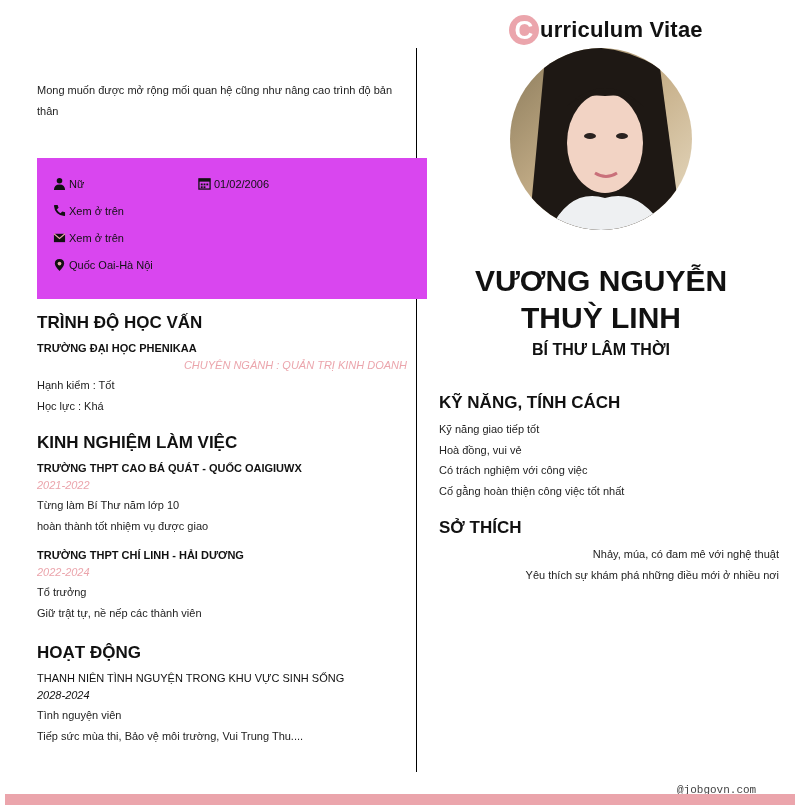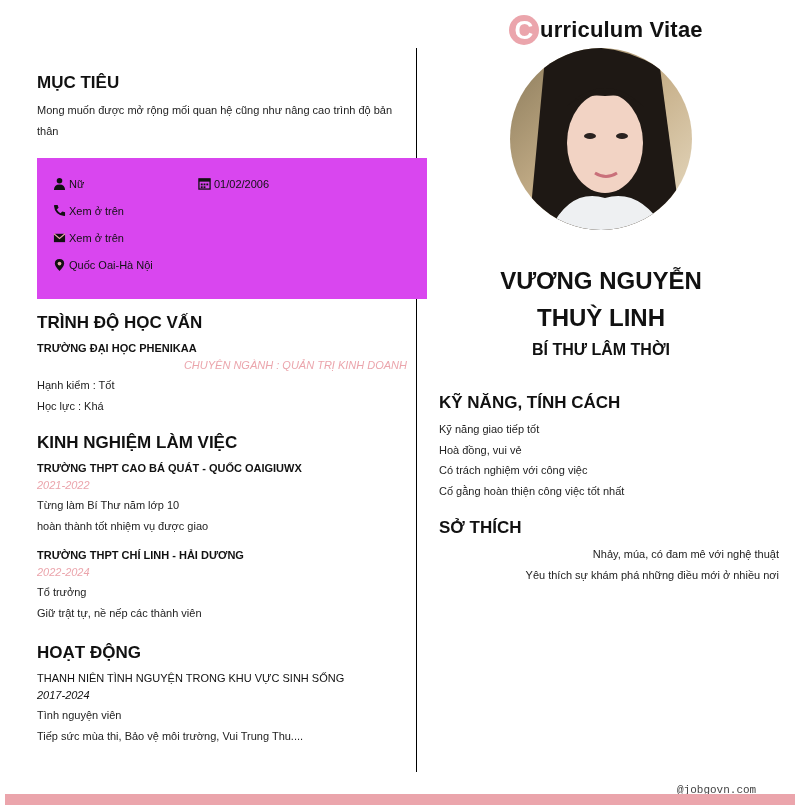--- a/index.html
+++ b/index.html
@@ -5,21 +5,21 @@
   html, body { margin:0; padding:0; }
   body { width:800px; height:805px; background:#ffffff; position:relative; overflow:hidden;
          font-family:"Liberation Sans", sans-serif; color:#111; }
   .abs { position:absolute; }
   .divider { left:416px; top:48px; width:1px; height:724px; background:#000; }
   .cv-title { left:509px; top:14px; height:32px; display:flex; align-items:center; }
   .cv-c { width:30px; height:30px; border-radius:50%; background:#eba5ac; color:#fff; font-weight:bold;
           font-size:26px; display:flex; align-items:center; justify-content:center; line-height:1; }
   .cv-rest { font-weight:bold; font-size:22px; color:#111; margin-left:1px; letter-spacing:0.2px; }
   .photo { left:510px; top:48px; width:182px; height:182px; border-radius:50%; overflow:hidden; }
-  .name { left:440px; top:262px; width:322px; text-align:center; font-weight:bold; font-size:24px; line-height:37px; }
+  .name { left:440px; top:262px; width:322px; text-align:center; font-weight:bold; font-size:30px; line-height:37px; }
   .role { left:440px; top:341px; width:322px; text-align:center; font-weight:bold; font-size:16px; }
   .h2 { font-weight:bold; font-size:17px; margin:0; }
   .p { font-size:11px; line-height:20.5px; margin:0; color:#222; }
   .sub { font-weight:bold; font-size:11px; color:#111; }
   .pinkital { font-style:italic; font-size:11px; color:#eba5ac; }
   .info-box { left:37px; top:158px; width:390px; height:141px; background:#d946ef; }
   .info-item { position:absolute; display:flex; align-items:center; font-size:11px; color:#111; }
   .info-item svg { width:13px; height:13px; margin-right:3px; }
   .bottom-bar { left:5px; top:794px; width:790px; height:11px; background:#eba5ac; }
   .footer { left:677px; top:784px; font-family:"Liberation Mono", monospace; font-size:11px; color:#444;text-align:center; }
@@ -54,21 +54,20 @@
   </svg>
 </div>
 
 <div class="abs name">
   <div>VƯƠNG NGUYỄN</div>
   <div>THUỲ LINH</div>
 </div>
 <div class="abs role">BÍ THƯ LÂM THỜI</div>
 
 <div class="abs" style="left:37px; top:73px; width:370px;">
-  <h2 class="h2">MỤC TIÊU</h2>
   <p class="p" style="margin-top:7px;">Mong muốn được mở rộng mối quan hệ cũng như nâng cao trình độ bản</p>
   <p class="p">thân</p>
 </div>
 
 <div class="abs info-box">
   <div class="info-item" style="left:16px; top:19px;">
     <svg viewBox="0 0 14 14">
         <circle cx="7" cy="4" r="3" fill="#111"></circle>
         <path d="M1 14 Q1 8 7 8 Q13 8 13 14Z" fill="#111"></path>
       </svg>
@@ -128,21 +127,21 @@
     <div class="sub" style="line-height:16px;">TRƯỜNG THPT CHÍ LINH - HẢI DƯƠNG</div>
     <div class="pinkital" style="line-height:19px;">2022-2024</div>
     <p class="p">Tổ trưởng</p>
     <p class="p">Giữ trật tự, nề nếp các thành viên</p>
   </div>
 </div>
 
 <div class="abs" style="left:37px; top:643px; width:370px;">
   <h2 class="h2">HOẠT ĐỘNG</h2>
   <div style="font-size:11px; margin-top:7px; line-height:16px;">THANH NIÊN TÌNH NGUYỆN TRONG KHU VỰC SINH SỐNG</div>
-  <div style="font-size:11px; font-style:italic; line-height:19px;">2017-2024</div>
+  <div style="font-size:11px; font-style:italic; line-height:19px;">2028-2024</div>
   <p class="p">Tình nguyện viên</p>
   <p class="p">Tiếp sức mùa thi, Bảo vệ môi trường, Vui Trung Thu....</p>
 </div>
 
 <div class="abs" style="left:439px; top:393px; width:340px;">
   <h2 class="h2">KỸ NĂNG, TÍNH CÁCH</h2>
   <div style="margin-top:6px;">
     <p class="p">Kỹ năng giao tiếp tốt</p>
     <p class="p">Hoà đồng, vui vẻ</p>
     <p class="p">Có trách nghiệm với công việc</p>

